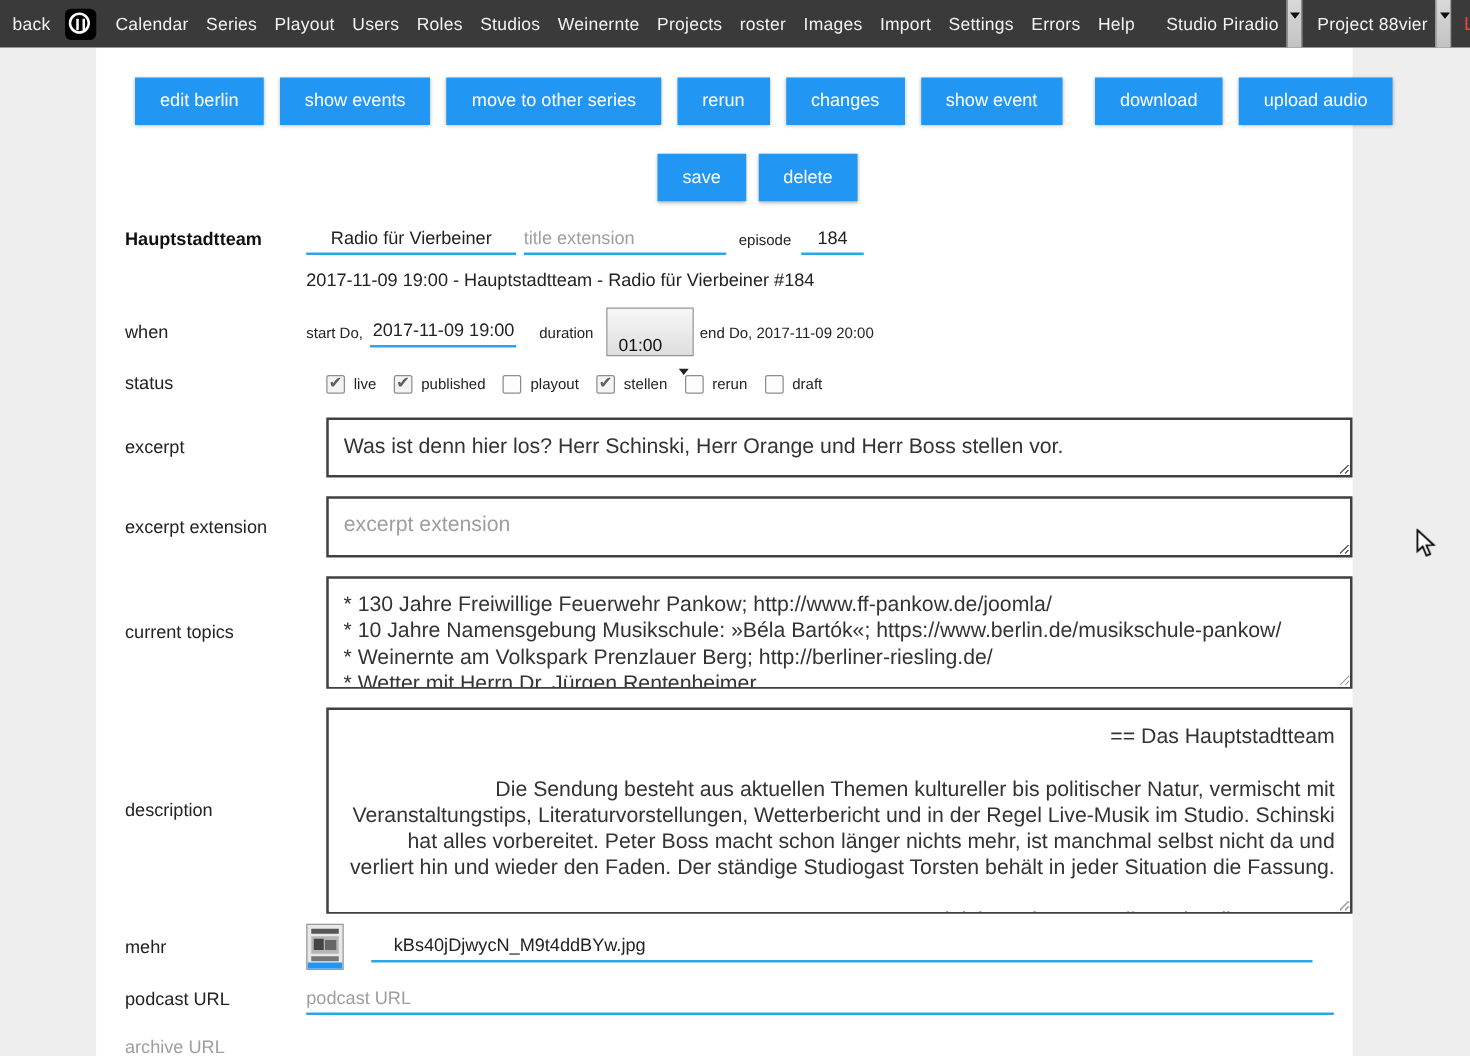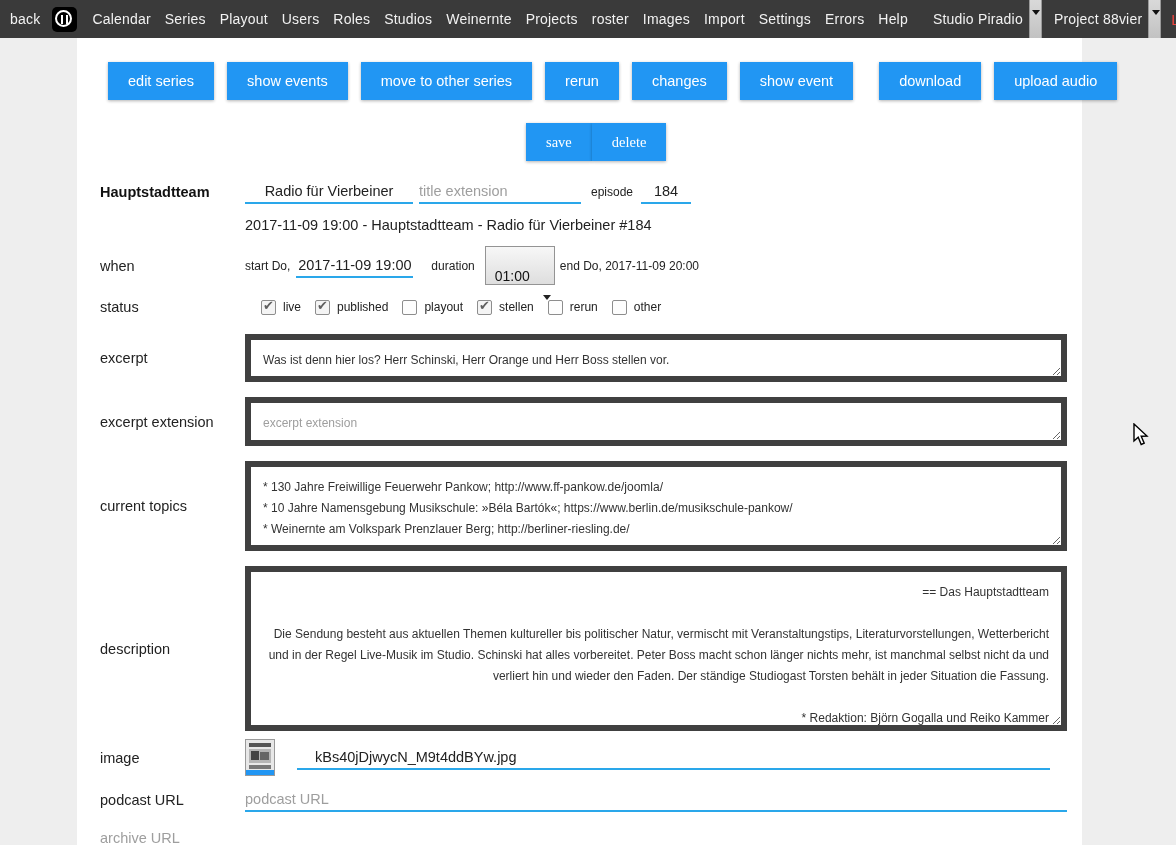--- a/index.html
+++ b/index.html
@@ -52,21 +52,21 @@
   }
 
   .btn {
     display:inline-flex; align-items:center; justify-content:center;
     background:#2196f3; color:#fff; border:none; height:38px;
     padding:0 20px; font-size:14.5px; font-family:inherit; cursor:pointer;
     box-shadow:0 1px 3px rgba(0,0,0,.3); white-space:nowrap;
   }
   .toolbar-row1 { display:flex; gap:13px; margin-left:8px; margin-right:25px; }
   .toolbar-row1 .spacer { flex:1; }
-  .toolbar-row2 { display:flex; margin-top:23px; margin-left:426px;font-family:Liberation Serif, serif; }
+  .toolbar-row2 { display:flex; gap:10px; margin-top:23px; margin-left:426px; }
 
   
   .form-row { display:flex; align-items:center; }
   .f-label { width:145px; flex:0 0 145px; font-size:14.5px; color:#222; }
   .f-label.bold { font-weight:bold; color:#111; }
   .field-area { display:flex; align-items:center; }
 
   .u-input {
     border:none; border-bottom:2px solid #2aa7ea; background:transparent;
     font-family:inherit; font-size:14.5px; color:#222; height:24px; outline:none;
@@ -102,23 +102,23 @@
     background:#fdfdfd; position:relative; flex:0 0 auto;
   }
   .checkbox[data-checked="true"] { background:#f4f4f4; }
   .checkbox[data-checked="true"]::after {
     content:"\2714"; position:absolute; top:-3px; left:1px;
     font-size:13px; color:#5f5f5f;
   }
 
   .ta-row { align-items:center; }
   textarea {
-    width:822px; border:6px solid #404040; background:#fff; resize:both;
-    font-family:inherit; font-size:12px; line-height:21px; color:#333;
-    padding:10px 12px; outline:none;
+    width:822px; border:2px solid #404040; background:#fff; resize:both;
+    font-family:inherit; font-size:17px; line-height:21px; color:#333;
+    padding:10px 12px; outline:none;margin-left:16px;
   }
   textarea::placeholder { color:#9e9e9e; }
   .ta-excerpt  { height:48px; margin-top:19px; }
   .ta-excerpt-ext { height:49px; margin-top:15px; }
   .ta-topics { height:90px; margin-top:15px; }
   .ta-desc { height:165px; margin-top:15px;text-align:right; }
 
   .row-image { margin-top:8px; }
   .thumb {
     width:30px; height:37px; border:1px solid #9a9a9a; background:#e8e8e8;
@@ -171,21 +171,21 @@
     <span class="sel-value">Project 88vier</span>
     <span class="sel-arrow"></span>
   </span>
   <span class="logout">Logout</span>
 
 </div>
 
 <div class="panel">
 
   <div class="toolbar-row1">
-    <button class="btn">edit series</button>
+    <button class="btn">edit berlin</button>
     <button class="btn">show events</button>
     <button class="btn">move to other series</button>
     <button class="btn">rerun</button>
     <button class="btn">changes</button>
     <button class="btn">show event</button>
     <span class="spacer"></span>
     <button class="btn">download</button>
     <button class="btn">upload audio</button>
   </div>
 
@@ -243,21 +243,21 @@
       <span class="cb-item">
         <span class="checkbox" data-checked="true"></span>
         <span class="inline-label">stellen</span>
       </span>
       <span class="cb-item">
         <span class="checkbox" data-checked="false"></span>
         <span class="inline-label">rerun</span>
       </span>
       <span class="cb-item">
         <span class="checkbox" data-checked="false"></span>
-        <span class="inline-label">other</span>
+        <span class="inline-label">draft</span>
       </span>
     </span>
   </div>
 
   <div class="form-row ta-row">
     <span class="f-label" style="margin-top:19px">excerpt</span>
     <textarea class="ta-excerpt" style="">Was ist denn hier los? Herr Schinski, Herr Orange und Herr Boss stellen vor.</textarea>
   </div>
 
   <div class="form-row ta-row">
@@ -279,21 +279,21 @@
 
 Die Sendung besteht aus aktuellen Themen kultureller bis politischer Natur, vermischt mit Veranstaltungstips, Literaturvorstellungen, Wetterbericht und in der Regel Live-Musik im Studio. Schinski hat alles vorbereitet. Peter Boss macht schon länger nichts mehr, ist manchmal selbst nicht da und verliert hin und wieder den Faden. Der ständige Studiogast Torsten behält in jeder Situation die Fassung.
 
 * Redaktion: Björn Gogalla und Reiko Kammer
 * Moderation: Peter Boss, Reiko Kammer, SSG Torsten
 * Technik: Mr. Orange
 * Aufnahmeleitung: Reiko Kammer</textarea>
   </div>
 
   <div class="form-row row-image">
-    <span class="f-label">image</span>
+    <span class="f-label">mehr</span>
     <span class="field-area">
       <span class="thumb">
         <span class="ph1"></span>
         <span class="ph2"></span>
         <span class="ph3"></span>
         <span class="ph4"></span>
         <span class="ph5"></span>
         <span class="bluebar"></span>
       </span>
       <input class="u-input img-filename" value="kBs40jDjwycN_M9t4ddBYw.jpg" style="">

